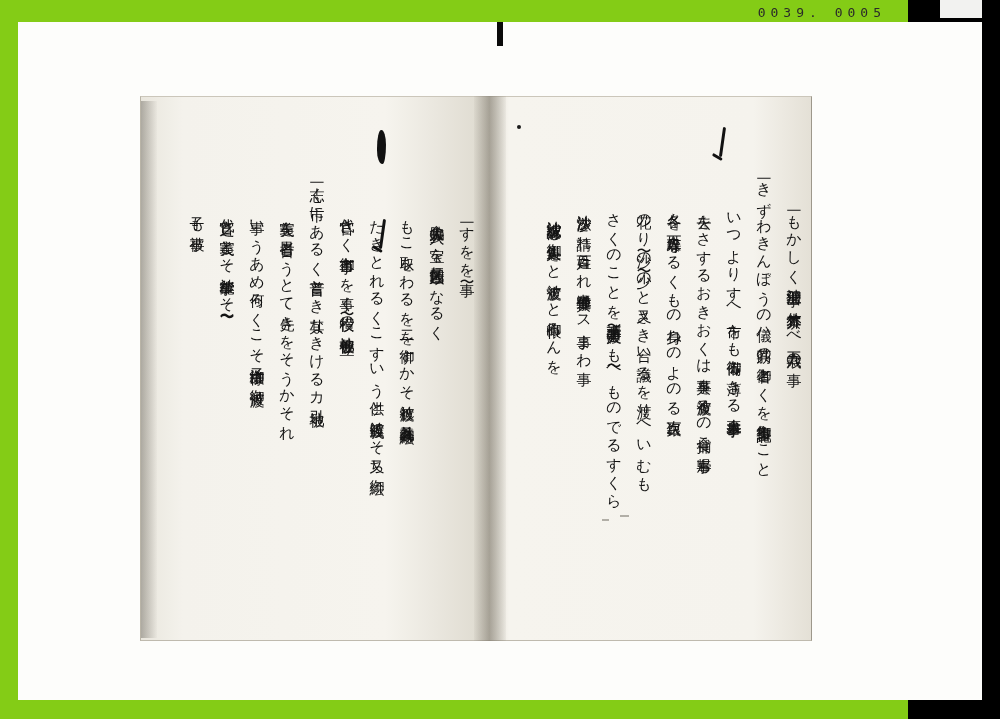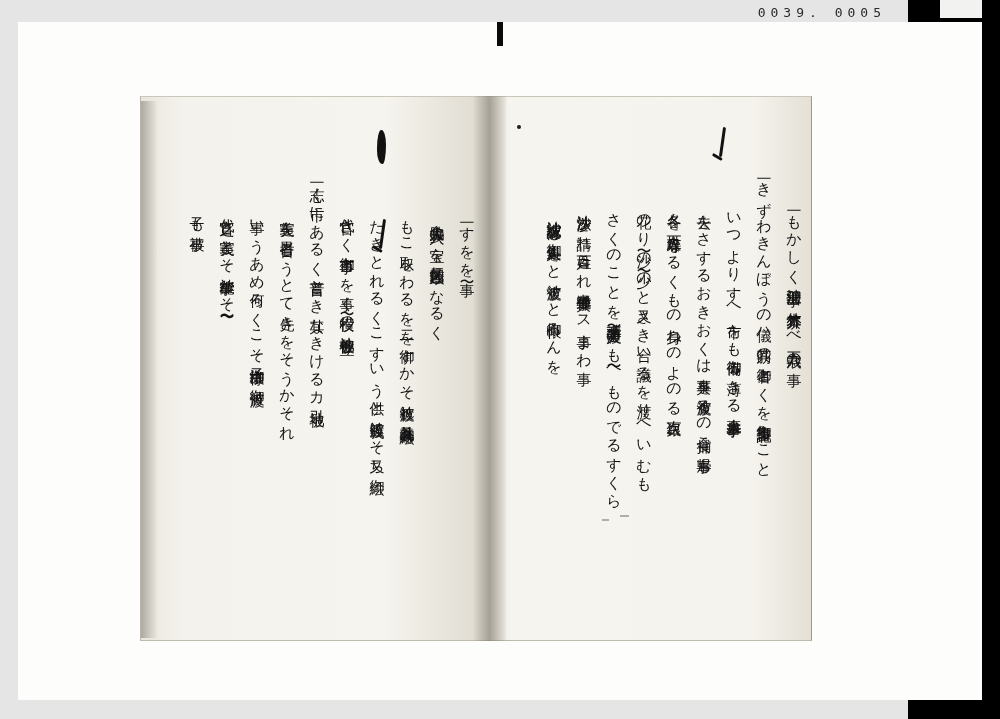--- a/index.html
+++ b/index.html
@@ -10,21 +10,21 @@
   body {
     width: 1000px;
     height: 719px;
     overflow: hidden;
     font-family: "Liberation Sans", sans-serif;
   }
   .scan {
     position: relative;
     width: 908px;
     height: 719px;
-    background: #e5e5e5;
+    background: #84cc16;
   }
   
   .film-field {
     position: absolute;
     left: 18px;
     top: 22px;
     width: 964px;
     height: 678px;
     background: #fdfdfb;
   }

